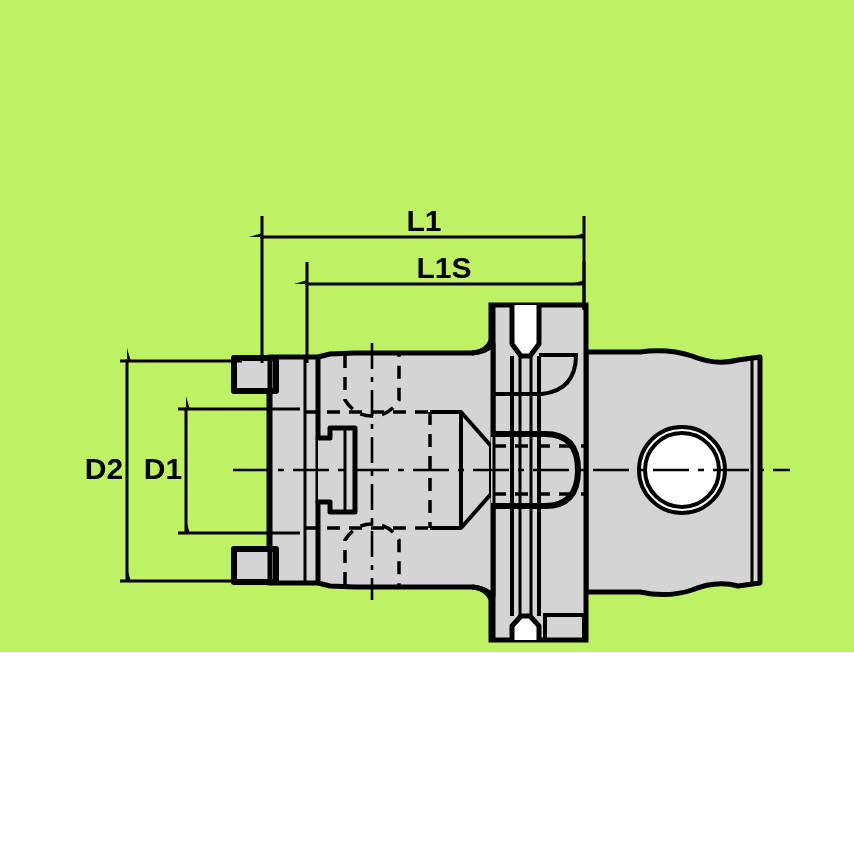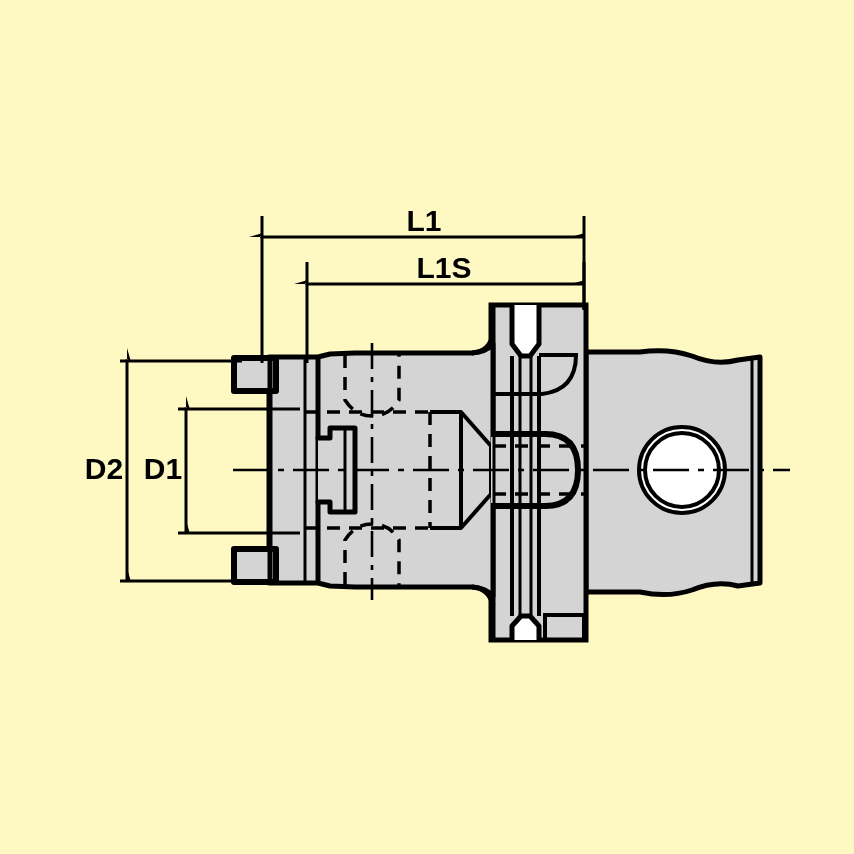--- a/index.html
+++ b/index.html
@@ -7,22 +7,22 @@
     margin: 0;
     padding: 0;
     background: #ffffff;
   }
   body {
     font-family: "Liberation Sans", sans-serif;
   }
   #drawing-root {
     position: relative;
     width: 854px;
-    height: 854px;
-    background: #fef9c3;
+    height: 652px;
+    background: #bef264;
     overflow: hidden;
   }
   #drawing-svg {
     position: absolute;
     left: 0;
     top: 0;
     width: 854px;
     height: 854px;
     display: block;
   }

